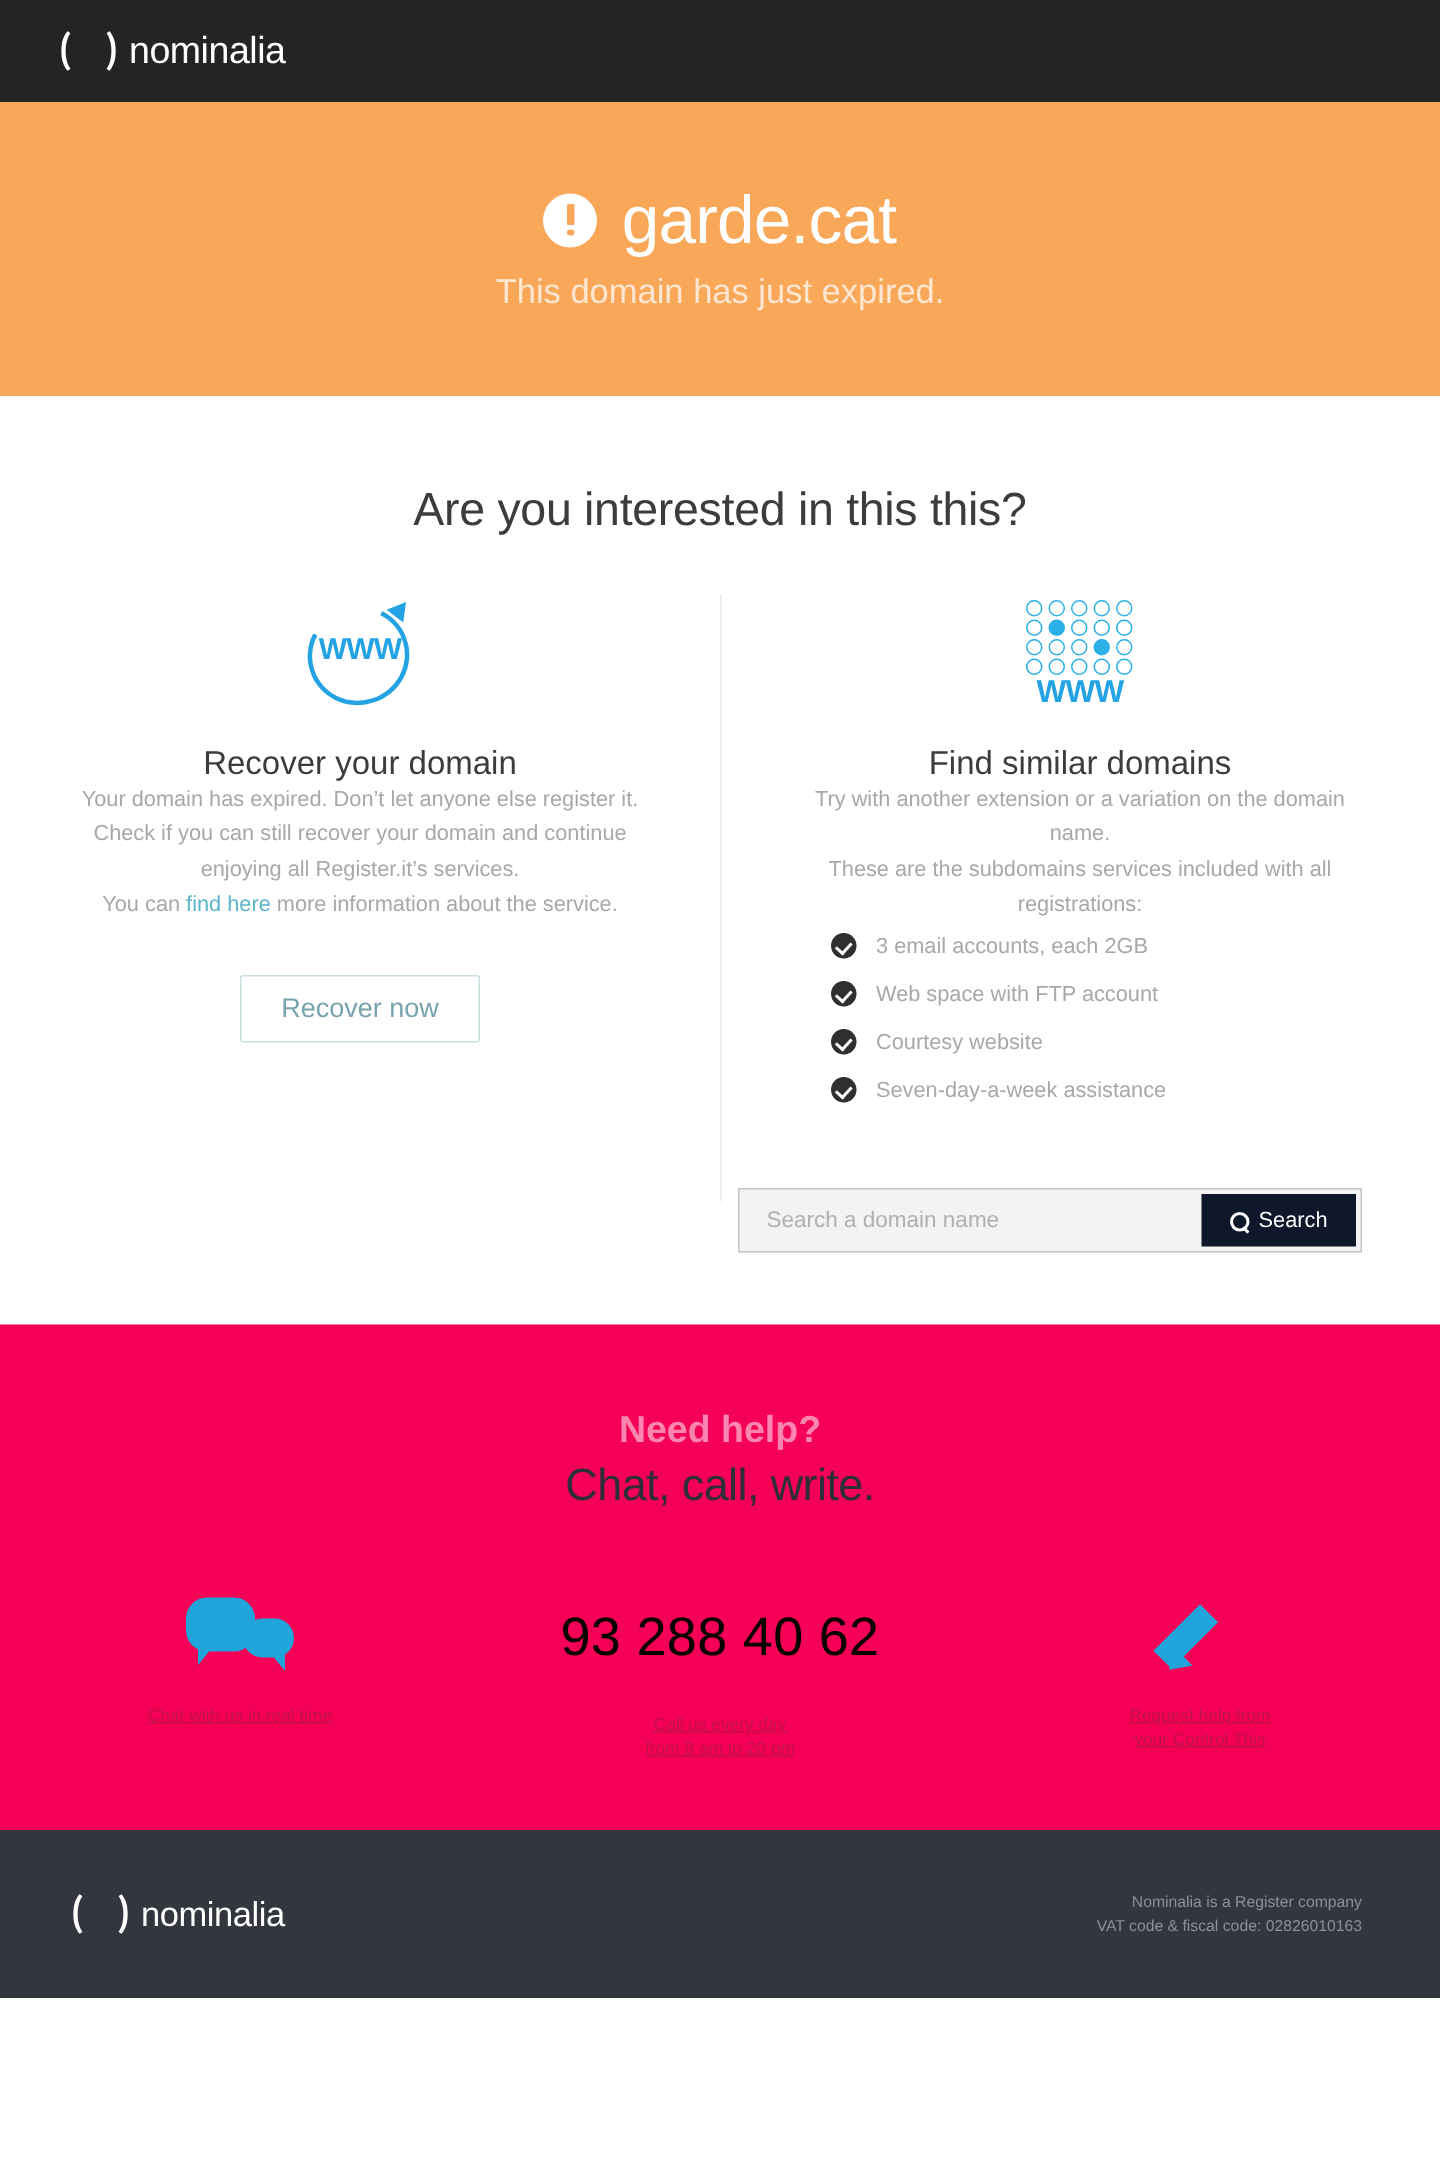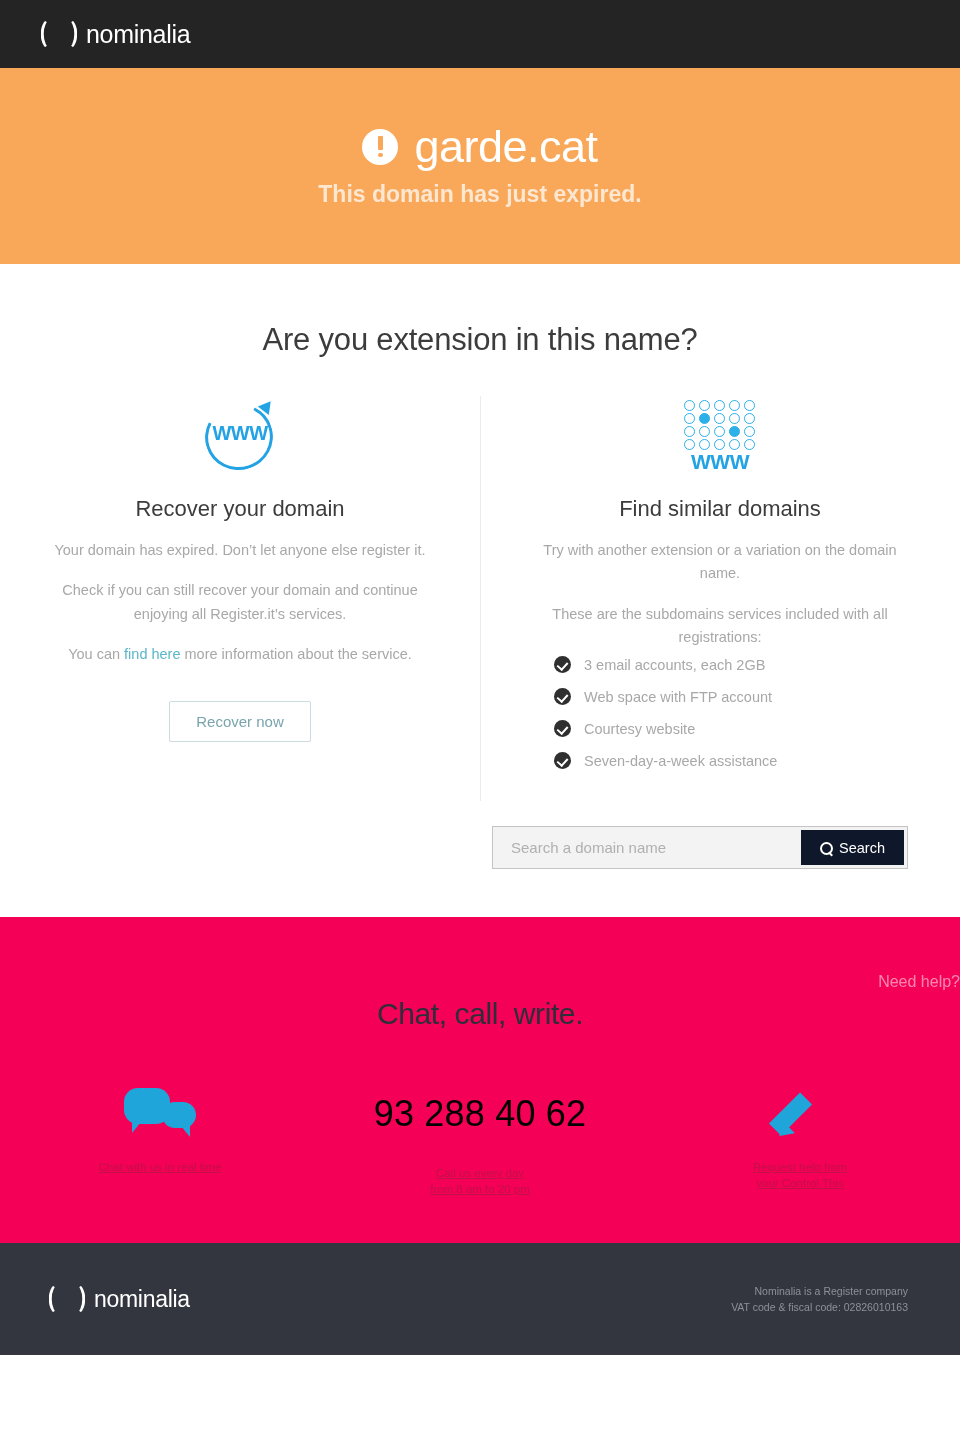--- a/index.html
+++ b/index.html
@@ -80,21 +80,21 @@
     border-radius: 50%;
   }
   .banner-domain {
     font-size: 45px;
     font-weight: 300;
     letter-spacing: -0.5px;
     line-height: 1;
   }
   .banner-sub {
     font-size: 23px;
-    font-weight: 700;
+    font-weight: 400;
     margin-top: 12px;
     color: rgba(255,255,255,0.72);
   }
 
   
   .offer {
     padding-top: 58px;
     position: relative;
   }
   .offer-heading {
@@ -176,32 +176,31 @@
     font-size: 22px;
     font-weight: 300;
     color: #3c3c3c;
     margin-top: 22px;
   }
   .col-para {
     font-size: 14.5px;
     font-weight: 300;
     color: #a8a8a8;
     line-height: 1.62;
-    margin-top: 17px;
   }
   .col-para a { color: #5bb6c9; text-decoration: none; }
 
   .recover-btn {
     display: inline-block;
     margin-top: 34px;
     padding: 11px 26px;
     border: 1px solid #c9dde1;
     background: #ffffff;
     color: #79a4ad;
-    font-size: 15px;
+    font-size: 18px;
     font-weight: 300;
     font-family: "Liberation Sans", sans-serif;
     border-radius: 2px;
     cursor: pointer;
   }
 
   .feature-list { margin-top: 4px; text-align: left; padding-left: 22px; }
   .feature-item { display: flex; align-items: flex-start; margin-bottom: 10px; }
   .check-icon {
     width: 17px; height: 17px; flex: none;
@@ -283,24 +282,23 @@
 
   
   .help {
     background: #f40056;
     margin-top: 48px;
     padding-top: 56px;
     padding-bottom: 46px;
     text-align: center;
   }
   .help-eyebrow {
-    font-size: 16px;
-    font-weight: 400;
+    font-size: 25px;
+    font-weight: 700;
     color: rgba(255,255,255,0.52);
-    text-align: right;
   }
   .help-title {
     font-size: 30px;
     font-weight: 300;
     color: #2e2e3a;
     letter-spacing: -0.4px;
     margin-top: 6px;
   }
   .contact-row { display: flex; margin-top: 52px; }
   .contact-col { width: 320px; display: flex; flex-direction: column; align-items: center; }
@@ -398,21 +396,21 @@
 
 <div class="expired-banner">
   <div class="banner-title-row">
     <span class="alert-icon"></span>
     <span class="banner-domain">garde.cat</span>
   </div>
   <div class="banner-sub">This domain has just expired.</div>
 </div>
 
 <div class="offer">
-  <div class="offer-heading">Are you extension in this name?</div>
+  <div class="offer-heading">Are you interested in this this?</div>
 
   <div class="columns">
     <div class="divider"></div>
 
     <div class="col">
       <div class="col-icon">
         <span class="icon-recover">
           <span class="ring"></span>
           <span class="arrowhead"></span>
           <span class="www">WWW</span>

